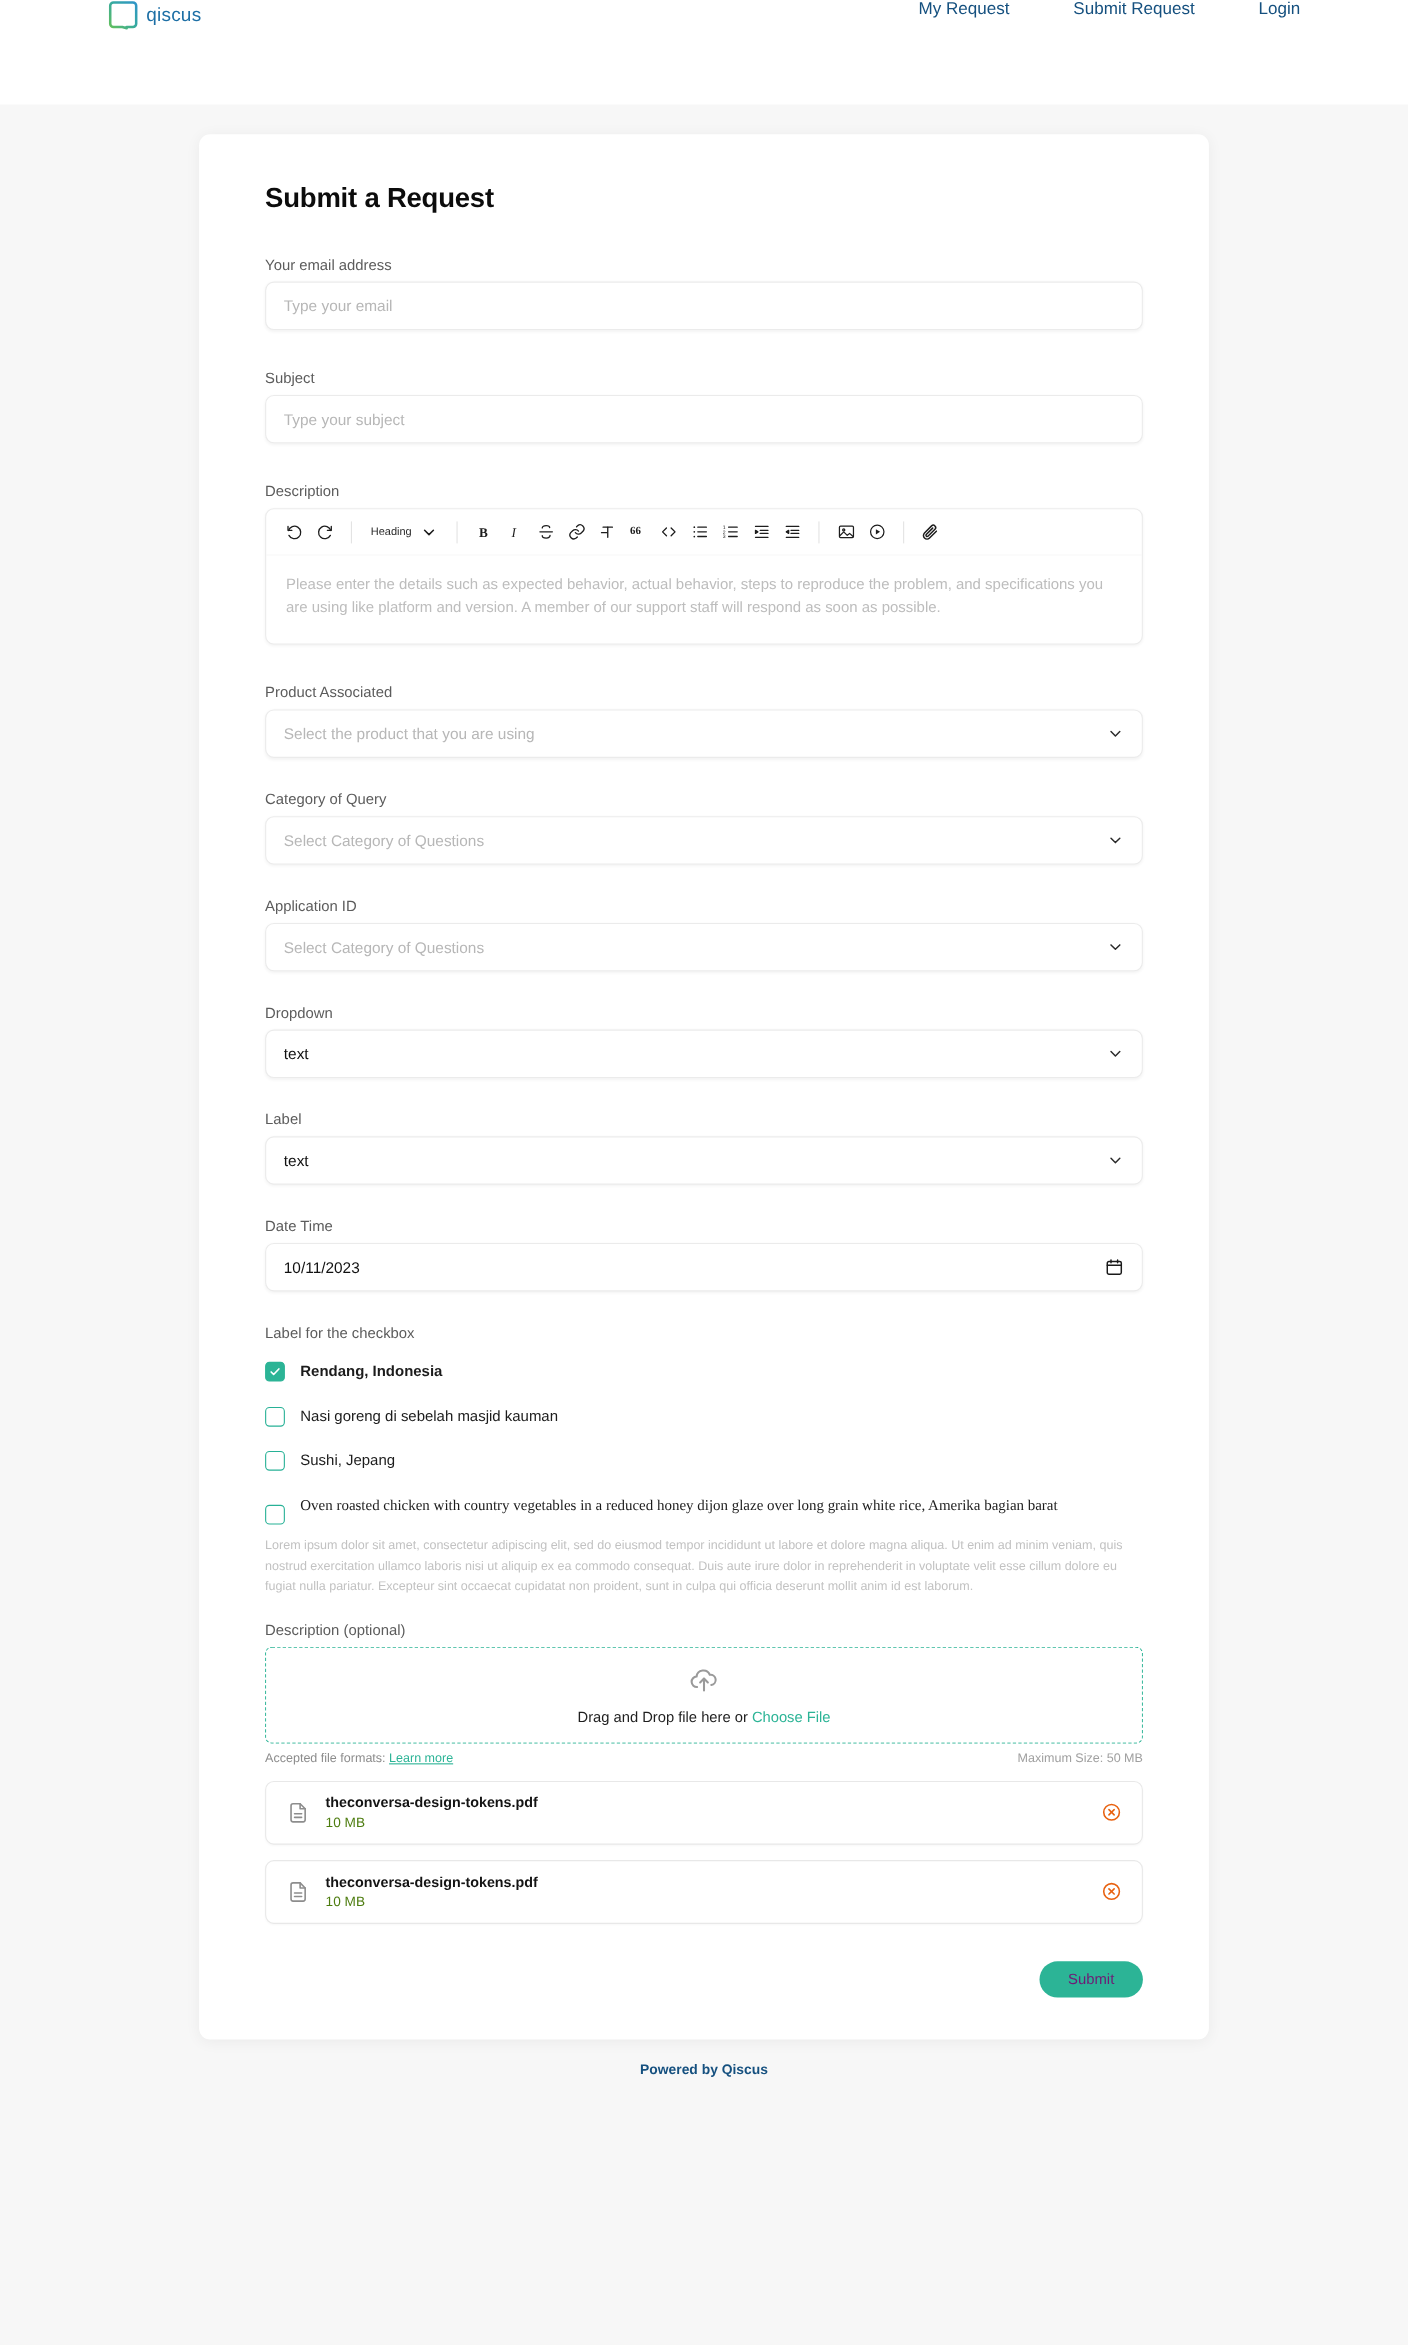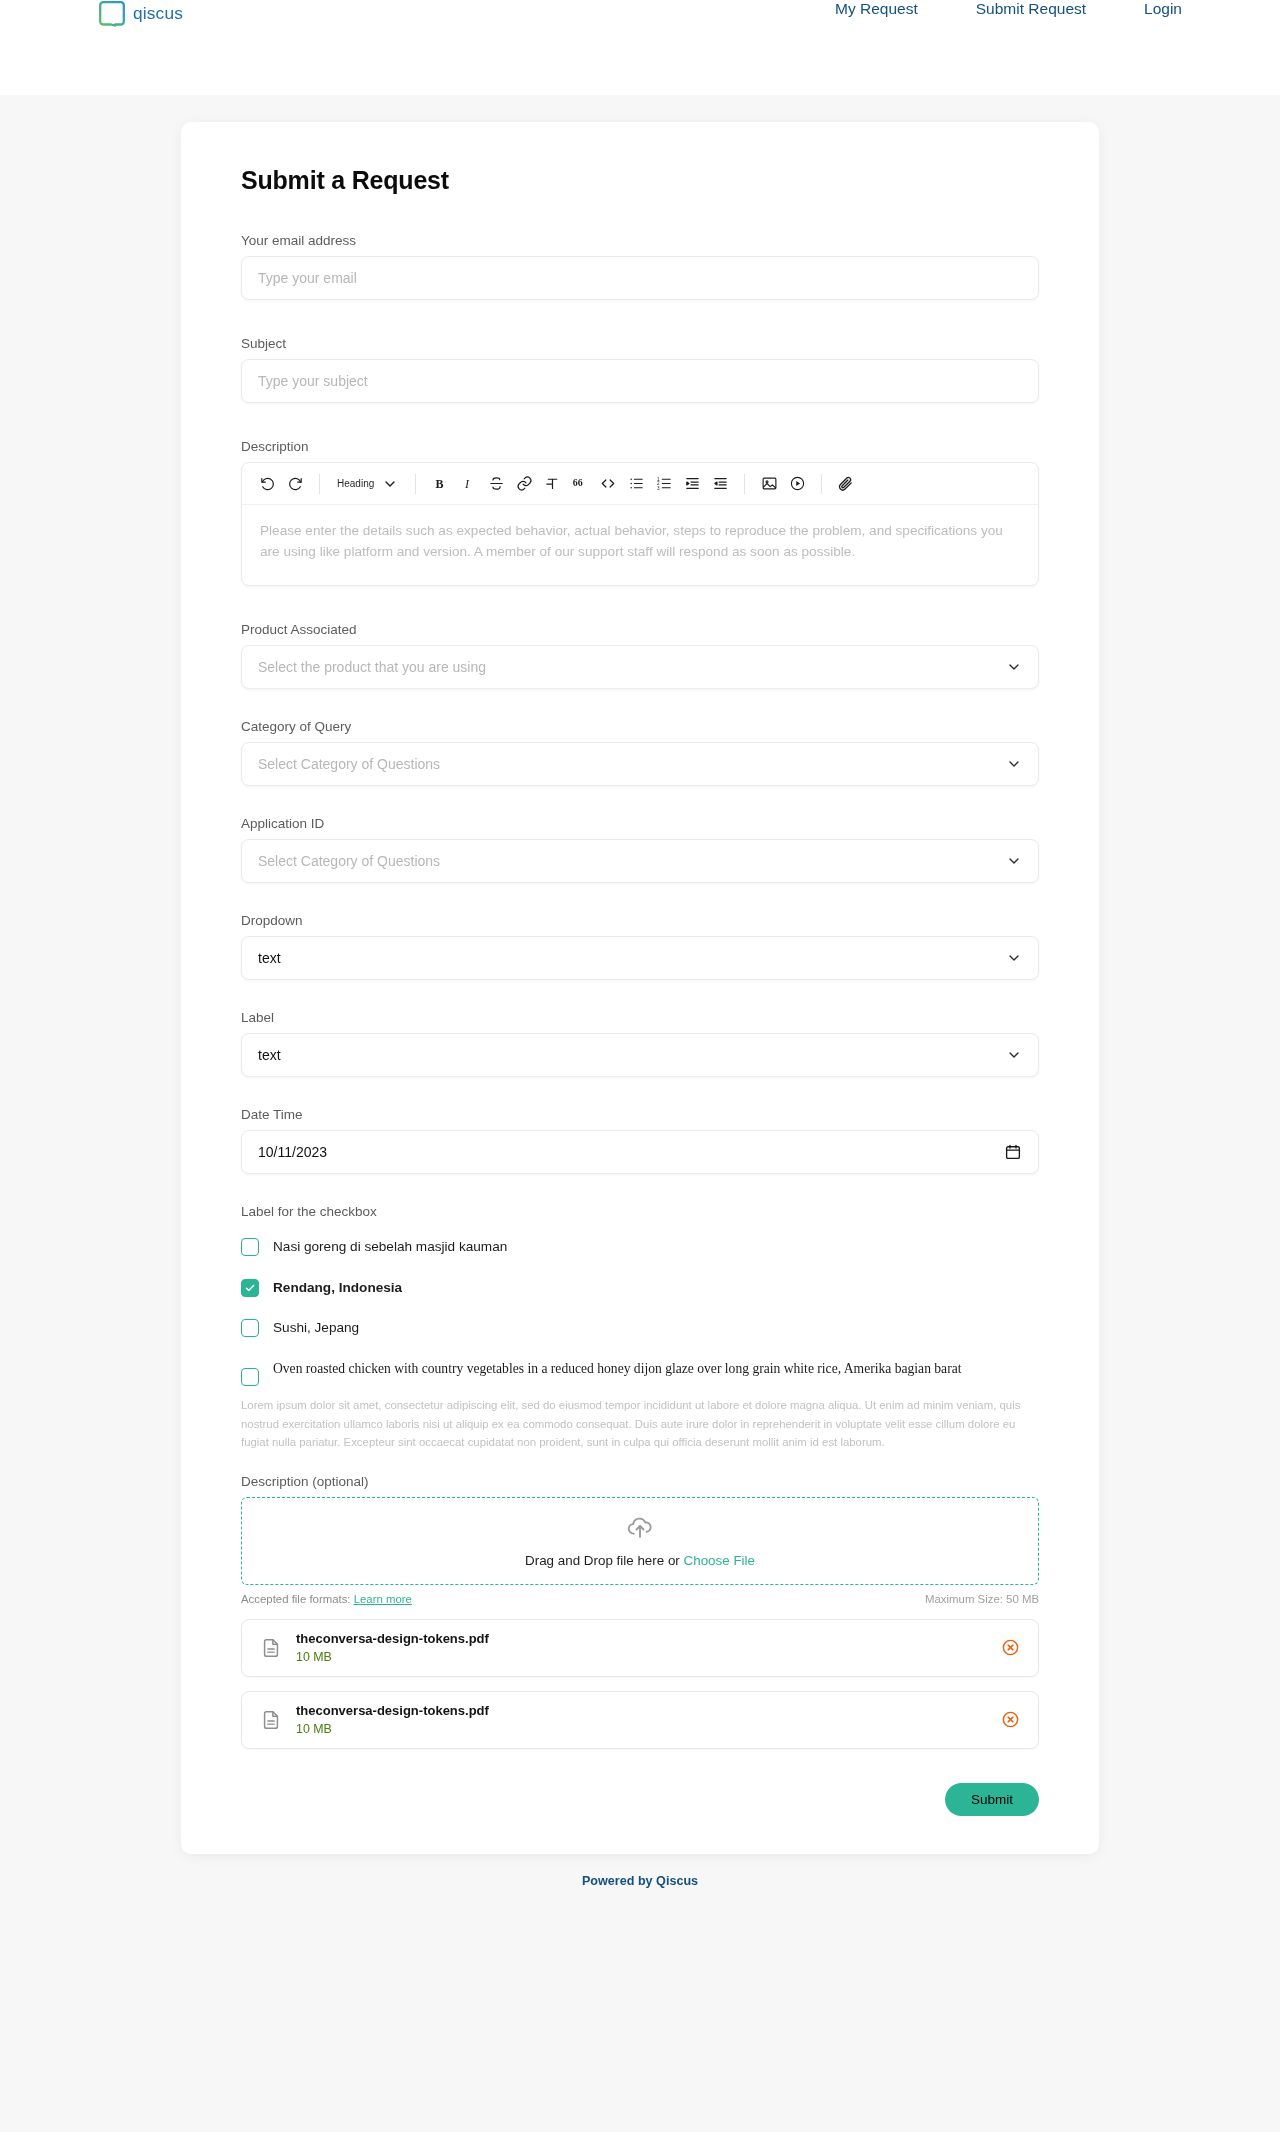--- a/index.html
+++ b/index.html
@@ -186,21 +186,21 @@
   .file-icon { flex: 0 0 auto; margin-right: 14px; }
   .file-meta { display: flex; flex-direction: column; gap: 4px; }
   .file-name { font-size: 13px; font-weight: bold; color: #141414; }
   .file-size { font-size: 12.4px; color: #4d7c0f; }
   .file-remove { margin-left: auto; flex: 0 0 auto; }
 
   
   .submit-wrap { display: flex; justify-content: flex-end; margin: 34px 30px 0 30px; }
   .submit-btn {
     background: #2cb496;
-    color: #000000;
+    color: #701a75;
     border: none;
     border-radius: 22px;
     height: 33px;
     padding: 0 26px;
     font-size: 13.5px;
     font-family: "Liberation Sans", sans-serif;
     cursor: pointer;
   }
 
   
@@ -468,31 +468,31 @@
             <path d="M16 3.2v3.4"></path>
         </svg>
       </div>
     </div>
     <div class="gap-md"></div>
 
     <div class="field">
       <span class="field-label" style="margin-bottom:18px;">Label for the checkbox</span>
 
       <div class="cb-row">
-        <span class="cb"></span>
-        <span class="cb-text">Nasi goreng di sebelah masjid kauman</span>
-      </div>
-
-      <div class="cb-row">
         <span class="cb checked">
           <svg width="12" height="12" viewBox="0 0 24 24" fill="none" stroke="#ffffff" stroke-width="3" stroke-linecap="round" stroke-linejoin="round">
               <path d="M5 12.5l4.5 4.5L19 7"></path>
             </svg>
         </span>
         <span class="cb-text bold">Rendang, Indonesia</span>
+      </div>
+
+      <div class="cb-row">
+        <span class="cb"></span>
+        <span class="cb-text">Nasi goreng di sebelah masjid kauman</span>
       </div>
 
       <div class="cb-row">
         <span class="cb"></span>
         <span class="cb-text">Sushi, Jepang</span>
       </div>
 
       <div class="cb-row" style="margin-bottom:10px;">
         <span class="cb" style="margin-top:9px;"></span>
         <span class="cb-text" style="max-width:792px;font-family:Liberation Serif, serif;">Oven roasted chicken with country vegetables in a reduced honey dijon glaze over long grain white rice, Amerika bagian barat</span>

